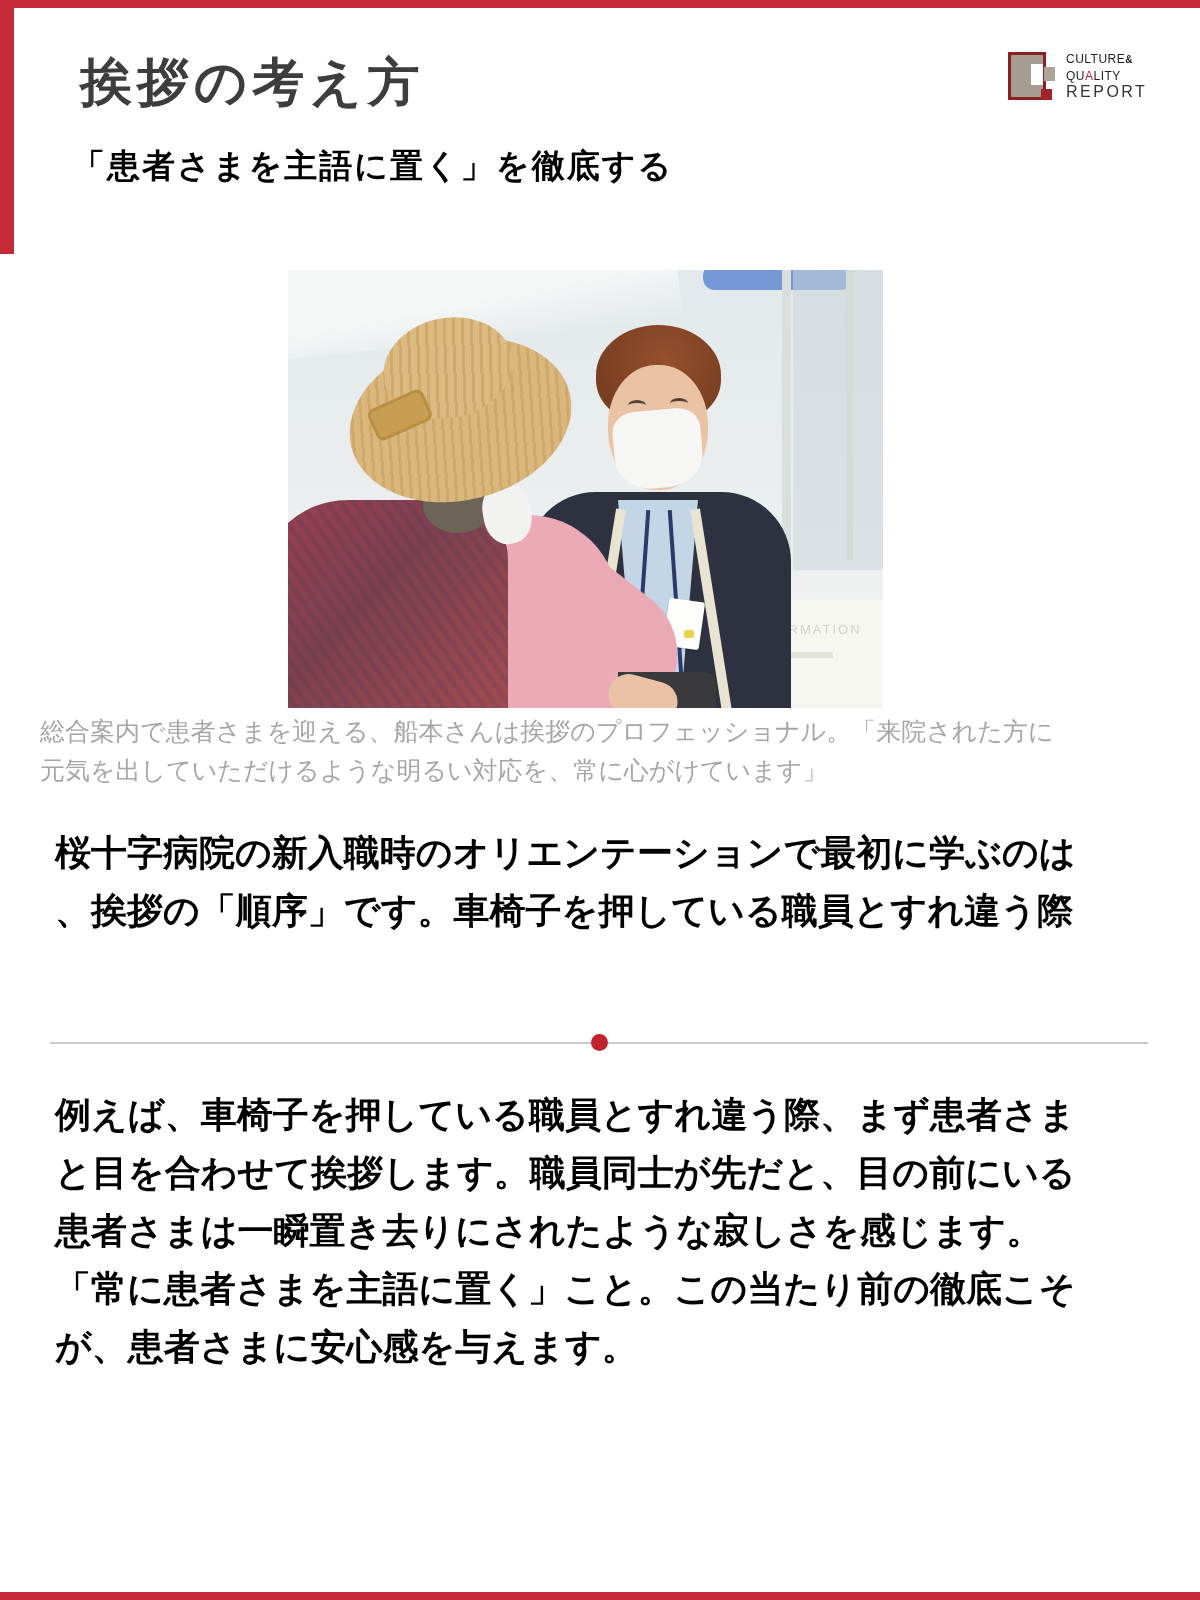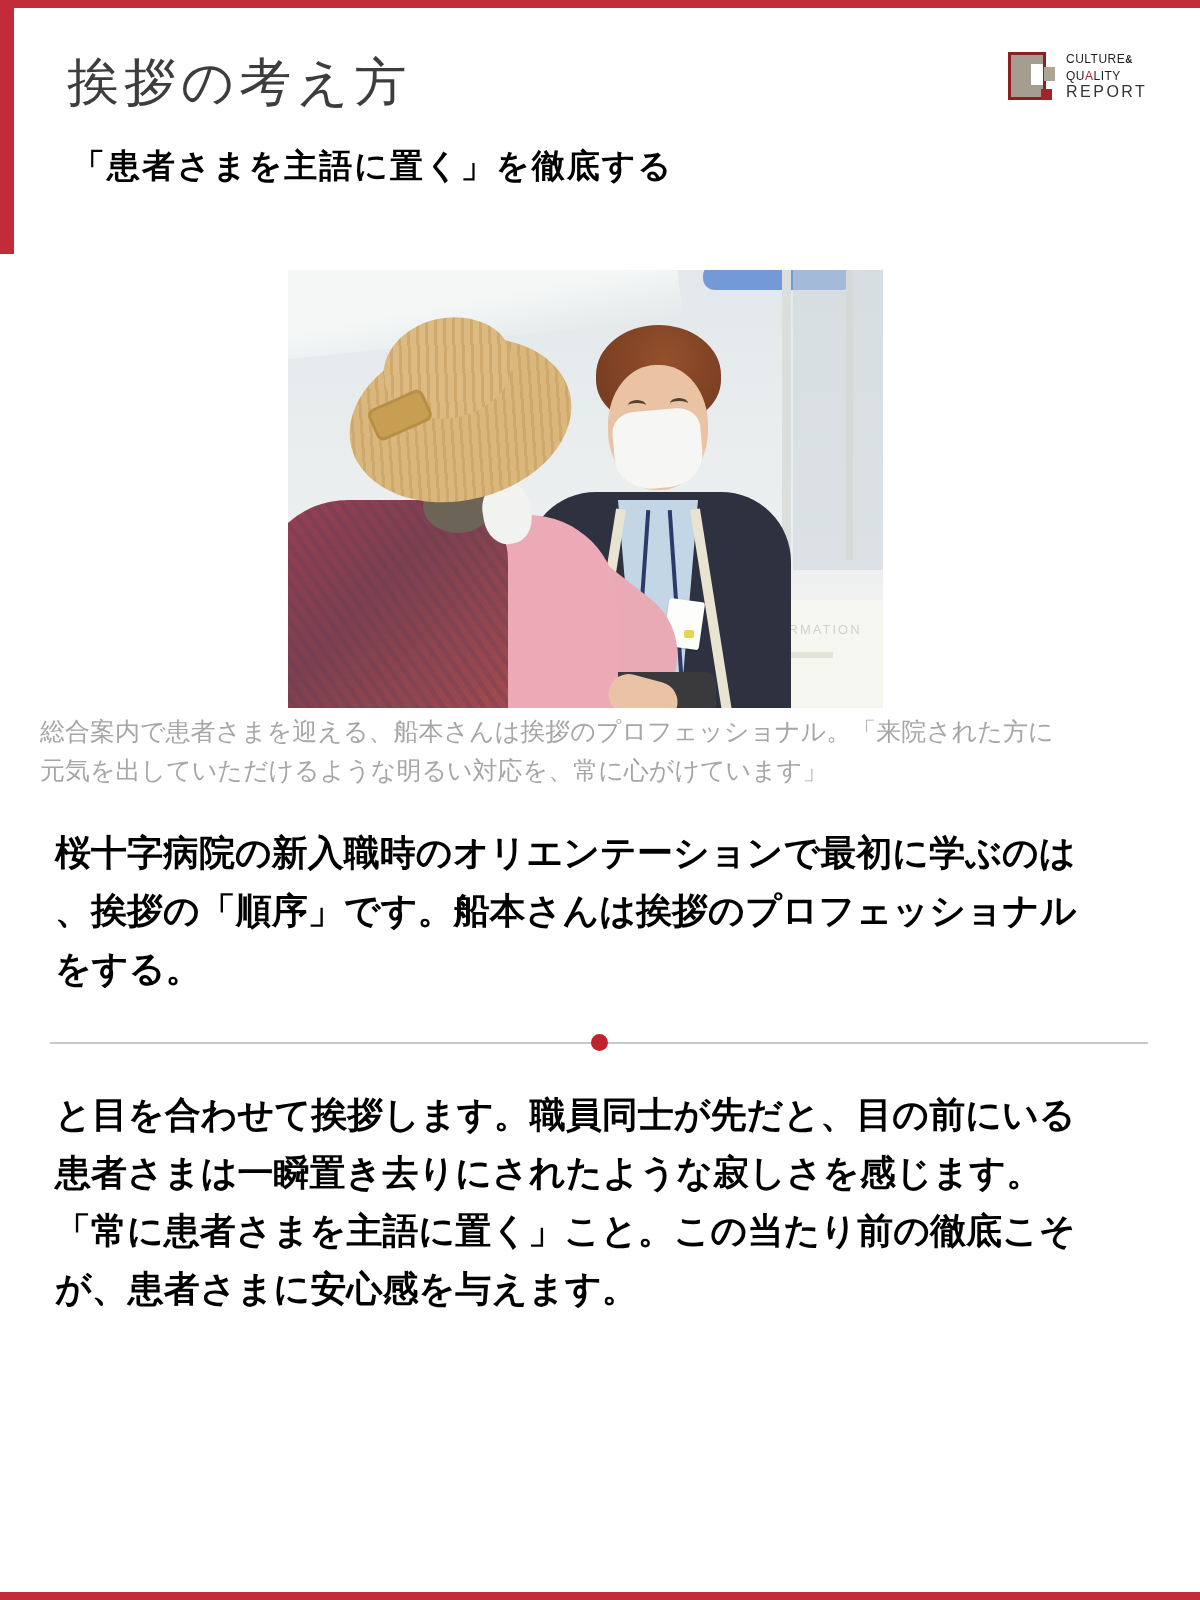--- a/index.html
+++ b/index.html
@@ -6,21 +6,21 @@
   body{
     width:1200px;height:1600px;position:relative;background:#ffffff;
     font-family:"Liberation Sans","DejaVu Sans",sans-serif;overflow:hidden;
   }
   .abs{position:absolute;}
   
   .bar-top{left:0;top:0;width:1200px;height:8px;background:#c22b37;}
   .bar-bottom{left:0;top:1592px;width:1200px;height:8px;background:#c22b37;}
   .bar-left{left:0;top:0;width:14px;height:254px;background:#c22b37;}
   
-  .page-title{left:67px;top:48px;font-size:52px;font-weight:400;color:#3d3d3d;letter-spacing:5px;}
+  .page-title{left:80px;top:48px;font-size:52px;font-weight:700;color:#3d3d3d;letter-spacing:5px;}
   .page-subtitle{left:72px;top:144px;font-size:33px;font-weight:700;color:#000000;letter-spacing:2px;}
   
   .logo{left:1008px;top:50px;width:150px;height:62px;}
   .logo-icon{position:absolute;left:0;top:2px;width:48px;height:50px;}
   .li-main{position:absolute;left:0;top:0;width:32px;height:42px;background:#a59d8f;border:3px solid #8e2024;}
   .li-notch{position:absolute;left:23px;top:12px;width:12px;height:21px;background:#ffffff;}
   .li-gray{position:absolute;left:36px;top:15px;width:11px;height:14px;background:#aca495;}
   .li-red{position:absolute;left:33px;top:37px;width:11px;height:11px;background:#a2242a;}
   .logo-text{position:absolute;left:58px;top:0;line-height:16px;white-space:nowrap;}
   .logo-l1,.logo-l2{font-size:12px;font-weight:400;color:#1e1e1e;letter-spacing:.5px;}
@@ -146,25 +146,25 @@
   <div class="ph e-bow"></div>
 </div>
 
 <div class="abs caption">
   <div>総合案内で患者さまを迎える、船本さんは挨拶のプロフェッショナル。「来院された方に</div>
   <div>元気を出していただけるような明るい対応を、常に心がけています」</div>
 </div>
 
 <div class="abs para para1">
   <div>桜十字病院の新入職時のオリエンテーションで最初に学ぶのは</div>
-  <div>、挨拶の「順序」です。船本さんは挨拶のプロフェッショナル</div>
-  <div>をする。</div>
+  <div>、挨拶の「順序」です。車椅子を押している職員とすれ違う際</div>
 </div>
 
 <div class="abs divider-line"></div>
 <div class="abs divider-dot"></div>
 
 <div class="abs para para2">
+  <div>例えば、車椅子を押している職員とすれ違う際、まず患者さま</div>
   <div>と目を合わせて挨拶します。職員同士が先だと、目の前にいる</div>
   <div>患者さまは一瞬置き去りにされたような寂しさを感じます。</div>
   <div>「常に患者さまを主語に置く」こと。この当たり前の徹底こそ</div>
   <div>が、患者さまに安心感を与えます。</div>
 </div>
 
 </body></html>

